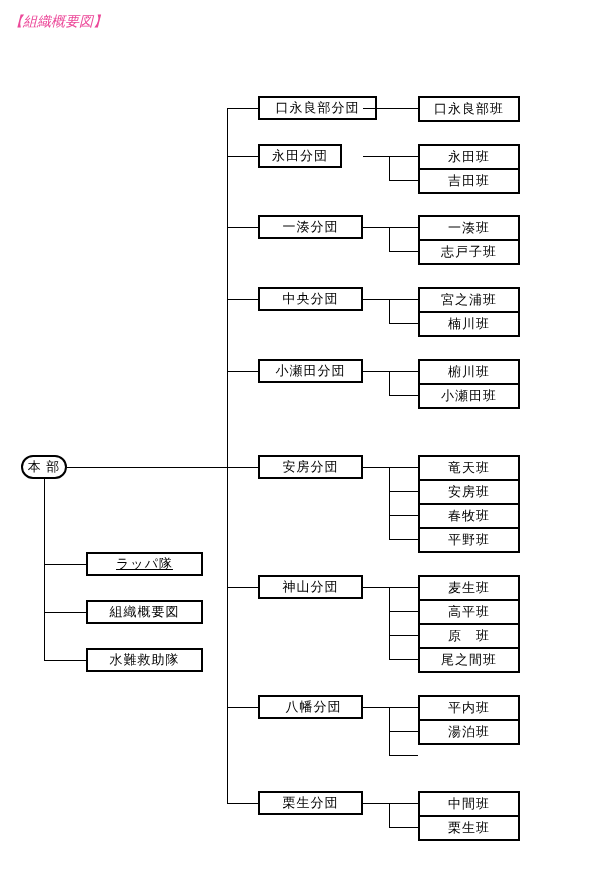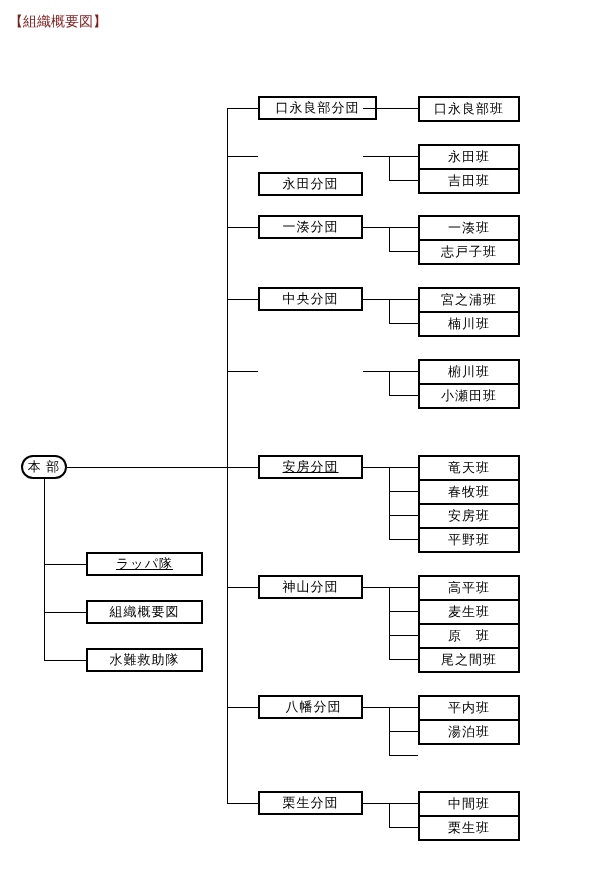--- a/index.html
+++ b/index.html
@@ -13,23 +13,24 @@
     width: 612px;
     height: 889px;
     background: #ffffff;
     overflow: hidden;
   }
   .title {
     position: absolute;
     left: 9px;
     top: 13px;
     font-size: 14px;
-    color: #7f1d1d;
+    color: #ec4899;
     letter-spacing: 0px;
     white-space: nowrap;
+    font-style: italic;
   }
   .chart {
     position: absolute;
     left: 0;
     top: 0;
     width: 612px;
     height: 889px;
   }
   .box {
     position: absolute;
@@ -73,21 +74,21 @@
   <div class="title">【組織概要図】</div>
   <div class="chart" id="chart">
       <div class="vline" style="left: 227px; top: 108px; width: 1px; height: 695px; background: rgb(0, 0, 0);"></div>
       <div class="hline" style="left: 227px; top: 108px; width: 31px; height: 1px; background: rgb(0, 0, 0);"></div>
       <div class="box" style="left: 258px; top: 96px; width: 119px; height: 24px;">口永良部分団</div>
       <div class="hline" style="left: 363px; top: 108px; width: 55px; height: 1px; background: rgb(0, 0, 0);"></div>
       <div class="squad-group" style="left: 418px; top: 96px; width: 102px;">
         <div class="squad-row">口永良部班</div>
       </div>
       <div class="hline" style="left: 227px; top: 156px; width: 31px; height: 1px; background: rgb(0, 0, 0);"></div>
-      <div class="box" style="left: 258px; top: 144px; width: 105px; height: 24px; margin-top: 28px;">永田分団</div>
+      <div class="box" style="left: 258px; top: 144px; width: 84px; height: 24px;">永田分団</div>
       <div class="hline" style="left: 363px; top: 156px; width: 55px; height: 1px; background: rgb(0, 0, 0);"></div>
       <div class="vline" style="left: 389px; top: 156px; width: 1px; height: 24px; background: rgb(0, 0, 0);"></div>
       <div class="hline" style="left: 389px; top: 180px; width: 29px; height: 1px; background: rgb(0, 0, 0);"></div>
       <div class="squad-group" style="left: 418px; top: 144px; width: 102px;">
         <div class="squad-row">永田班</div>
         <div class="squad-row">吉田班</div>
       </div>
       <div class="hline" style="left: 227px; top: 227px; width: 31px; height: 1px; background: rgb(0, 0, 0);"></div>
       <div class="box" style="left: 258px; top: 215px; width: 105px; height: 24px; text-align: right;">一湊分団</div>
       <div class="hline" style="left: 363px; top: 227px; width: 55px; height: 1px; background: rgb(0, 0, 0);"></div>
@@ -100,50 +101,51 @@
       <div class="hline" style="left: 227px; top: 299px; width: 31px; height: 1px; background: rgb(0, 0, 0);"></div>
       <div class="box" style="left: 258px; top: 287px; width: 105px; height: 24px;">中央分団</div>
       <div class="hline" style="left: 363px; top: 299px; width: 55px; height: 1px; background: rgb(0, 0, 0);"></div>
       <div class="vline" style="left: 389px; top: 299px; width: 1px; height: 24px; background: rgb(0, 0, 0);"></div>
       <div class="hline" style="left: 389px; top: 323px; width: 29px; height: 1px; background: rgb(0, 0, 0);"></div>
       <div class="squad-group" style="left: 418px; top: 287px; width: 102px;">
         <div class="squad-row">宮之浦班</div>
         <div class="squad-row">楠川班</div>
       </div>
       <div class="hline" style="left: 227px; top: 371px; width: 31px; height: 1px; background: rgb(0, 0, 0);"></div>
+      <div class="box" style="left: 258px; top: 359px; width: 105px; height: 24px;">小瀬田分団</div>
       <div class="hline" style="left: 363px; top: 371px; width: 55px; height: 1px; background: rgb(0, 0, 0);"></div>
       <div class="vline" style="left: 389px; top: 371px; width: 1px; height: 24px; background: rgb(0, 0, 0);"></div>
       <div class="hline" style="left: 389px; top: 395px; width: 29px; height: 1px; background: rgb(0, 0, 0);"></div>
       <div class="squad-group" style="left: 418px; top: 359px; width: 102px;">
         <div class="squad-row">椨川班</div>
         <div class="squad-row">小瀬田班</div>
       </div>
       <div class="hline" style="left: 227px; top: 467px; width: 31px; height: 1px; background: rgb(0, 0, 0);"></div>
-      <div class="box" style="left: 258px; top: 455px; width: 105px; height: 24px; text-decoration: underline;">安房分団</div>
+      <div class="box" style="left: 258px; top: 455px; width: 105px; height: 24px;">安房分団</div>
       <div class="hline" style="left: 363px; top: 467px; width: 55px; height: 1px; background: rgb(0, 0, 0);"></div>
       <div class="vline" style="left: 389px; top: 467px; width: 1px; height: 72px; background: rgb(0, 0, 0);"></div>
       <div class="hline" style="left: 389px; top: 491px; width: 29px; height: 1px; background: rgb(0, 0, 0);"></div>
       <div class="hline" style="left: 389px; top: 515px; width: 29px; height: 1px; background: rgb(0, 0, 0);"></div>
       <div class="hline" style="left: 389px; top: 539px; width: 29px; height: 1px; background: rgb(0, 0, 0);"></div>
       <div class="squad-group" style="left: 418px; top: 455px; width: 102px;">
         <div class="squad-row">竜天班</div>
+        <div class="squad-row">安房班</div>
         <div class="squad-row">春牧班</div>
-        <div class="squad-row">安房班</div>
         <div class="squad-row">平野班</div>
       </div>
       <div class="hline" style="left: 227px; top: 587px; width: 31px; height: 1px; background: rgb(0, 0, 0);"></div>
       <div class="box" style="left: 258px; top: 575px; width: 105px; height: 24px;">神山分団</div>
       <div class="hline" style="left: 363px; top: 587px; width: 55px; height: 1px; background: rgb(0, 0, 0);"></div>
       <div class="vline" style="left: 389px; top: 587px; width: 1px; height: 72px; background: rgb(0, 0, 0);"></div>
       <div class="hline" style="left: 389px; top: 611px; width: 29px; height: 1px; background: rgb(0, 0, 0);"></div>
       <div class="hline" style="left: 389px; top: 635px; width: 29px; height: 1px; background: rgb(0, 0, 0);"></div>
       <div class="hline" style="left: 389px; top: 659px; width: 29px; height: 1px; background: rgb(0, 0, 0);"></div>
       <div class="squad-group" style="left: 418px; top: 575px; width: 102px;">
+        <div class="squad-row">麦生班</div>
         <div class="squad-row">高平班</div>
-        <div class="squad-row">麦生班</div>
         <div class="squad-row">原　班</div>
         <div class="squad-row">尾之間班</div>
       </div>
       <div class="hline" style="left: 227px; top: 707px; width: 31px; height: 1px; background: rgb(0, 0, 0);"></div>
       <div class="box" style="left: 258px; top: 695px; width: 105px; height: 24px; padding-left: 6px;">八幡分団</div>
       <div class="hline" style="left: 363px; top: 707px; width: 55px; height: 1px; background: rgb(0, 0, 0);"></div>
       <div class="vline" style="left: 389px; top: 707px; width: 1px; height: 48px; background: rgb(0, 0, 0);"></div>
       <div class="hline" style="left: 389px; top: 731px; width: 29px; height: 1px; background: rgb(0, 0, 0);"></div>
       <div class="hline" style="left: 389px; top: 755px; width: 29px; height: 1px; background: rgb(0, 0, 0);"></div>
       <div class="squad-group" style="left: 418px; top: 695px; width: 102px;">

